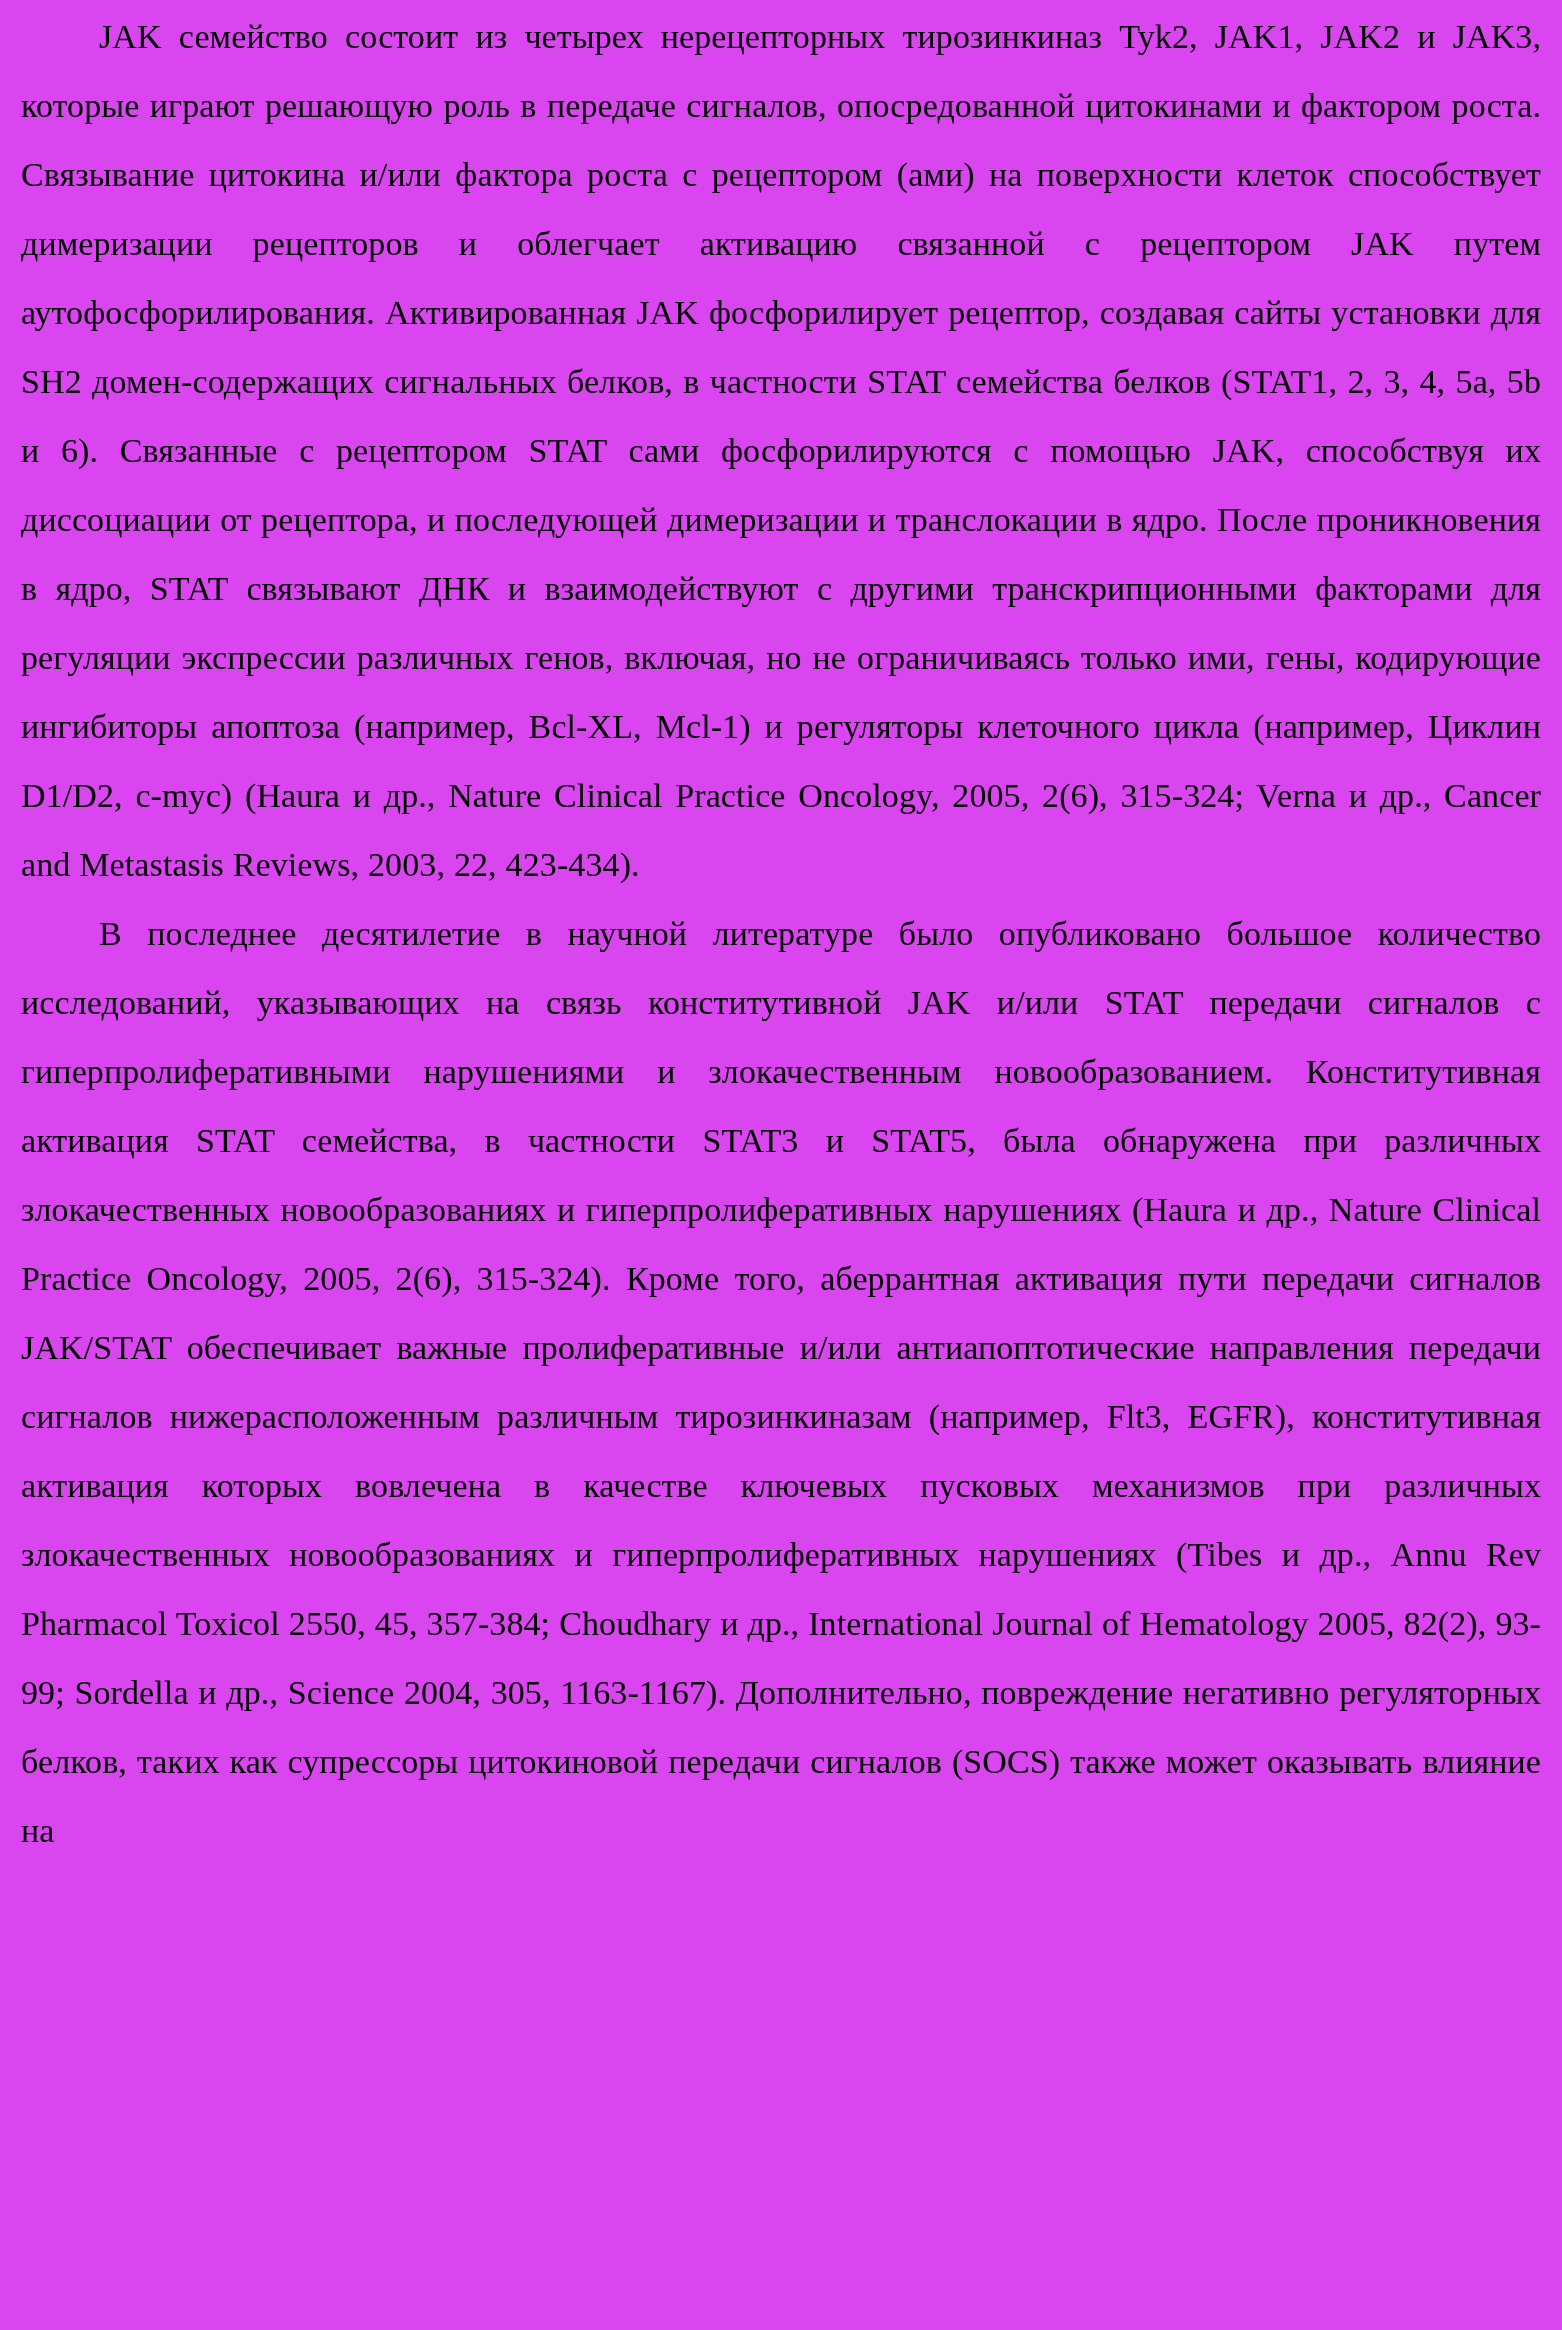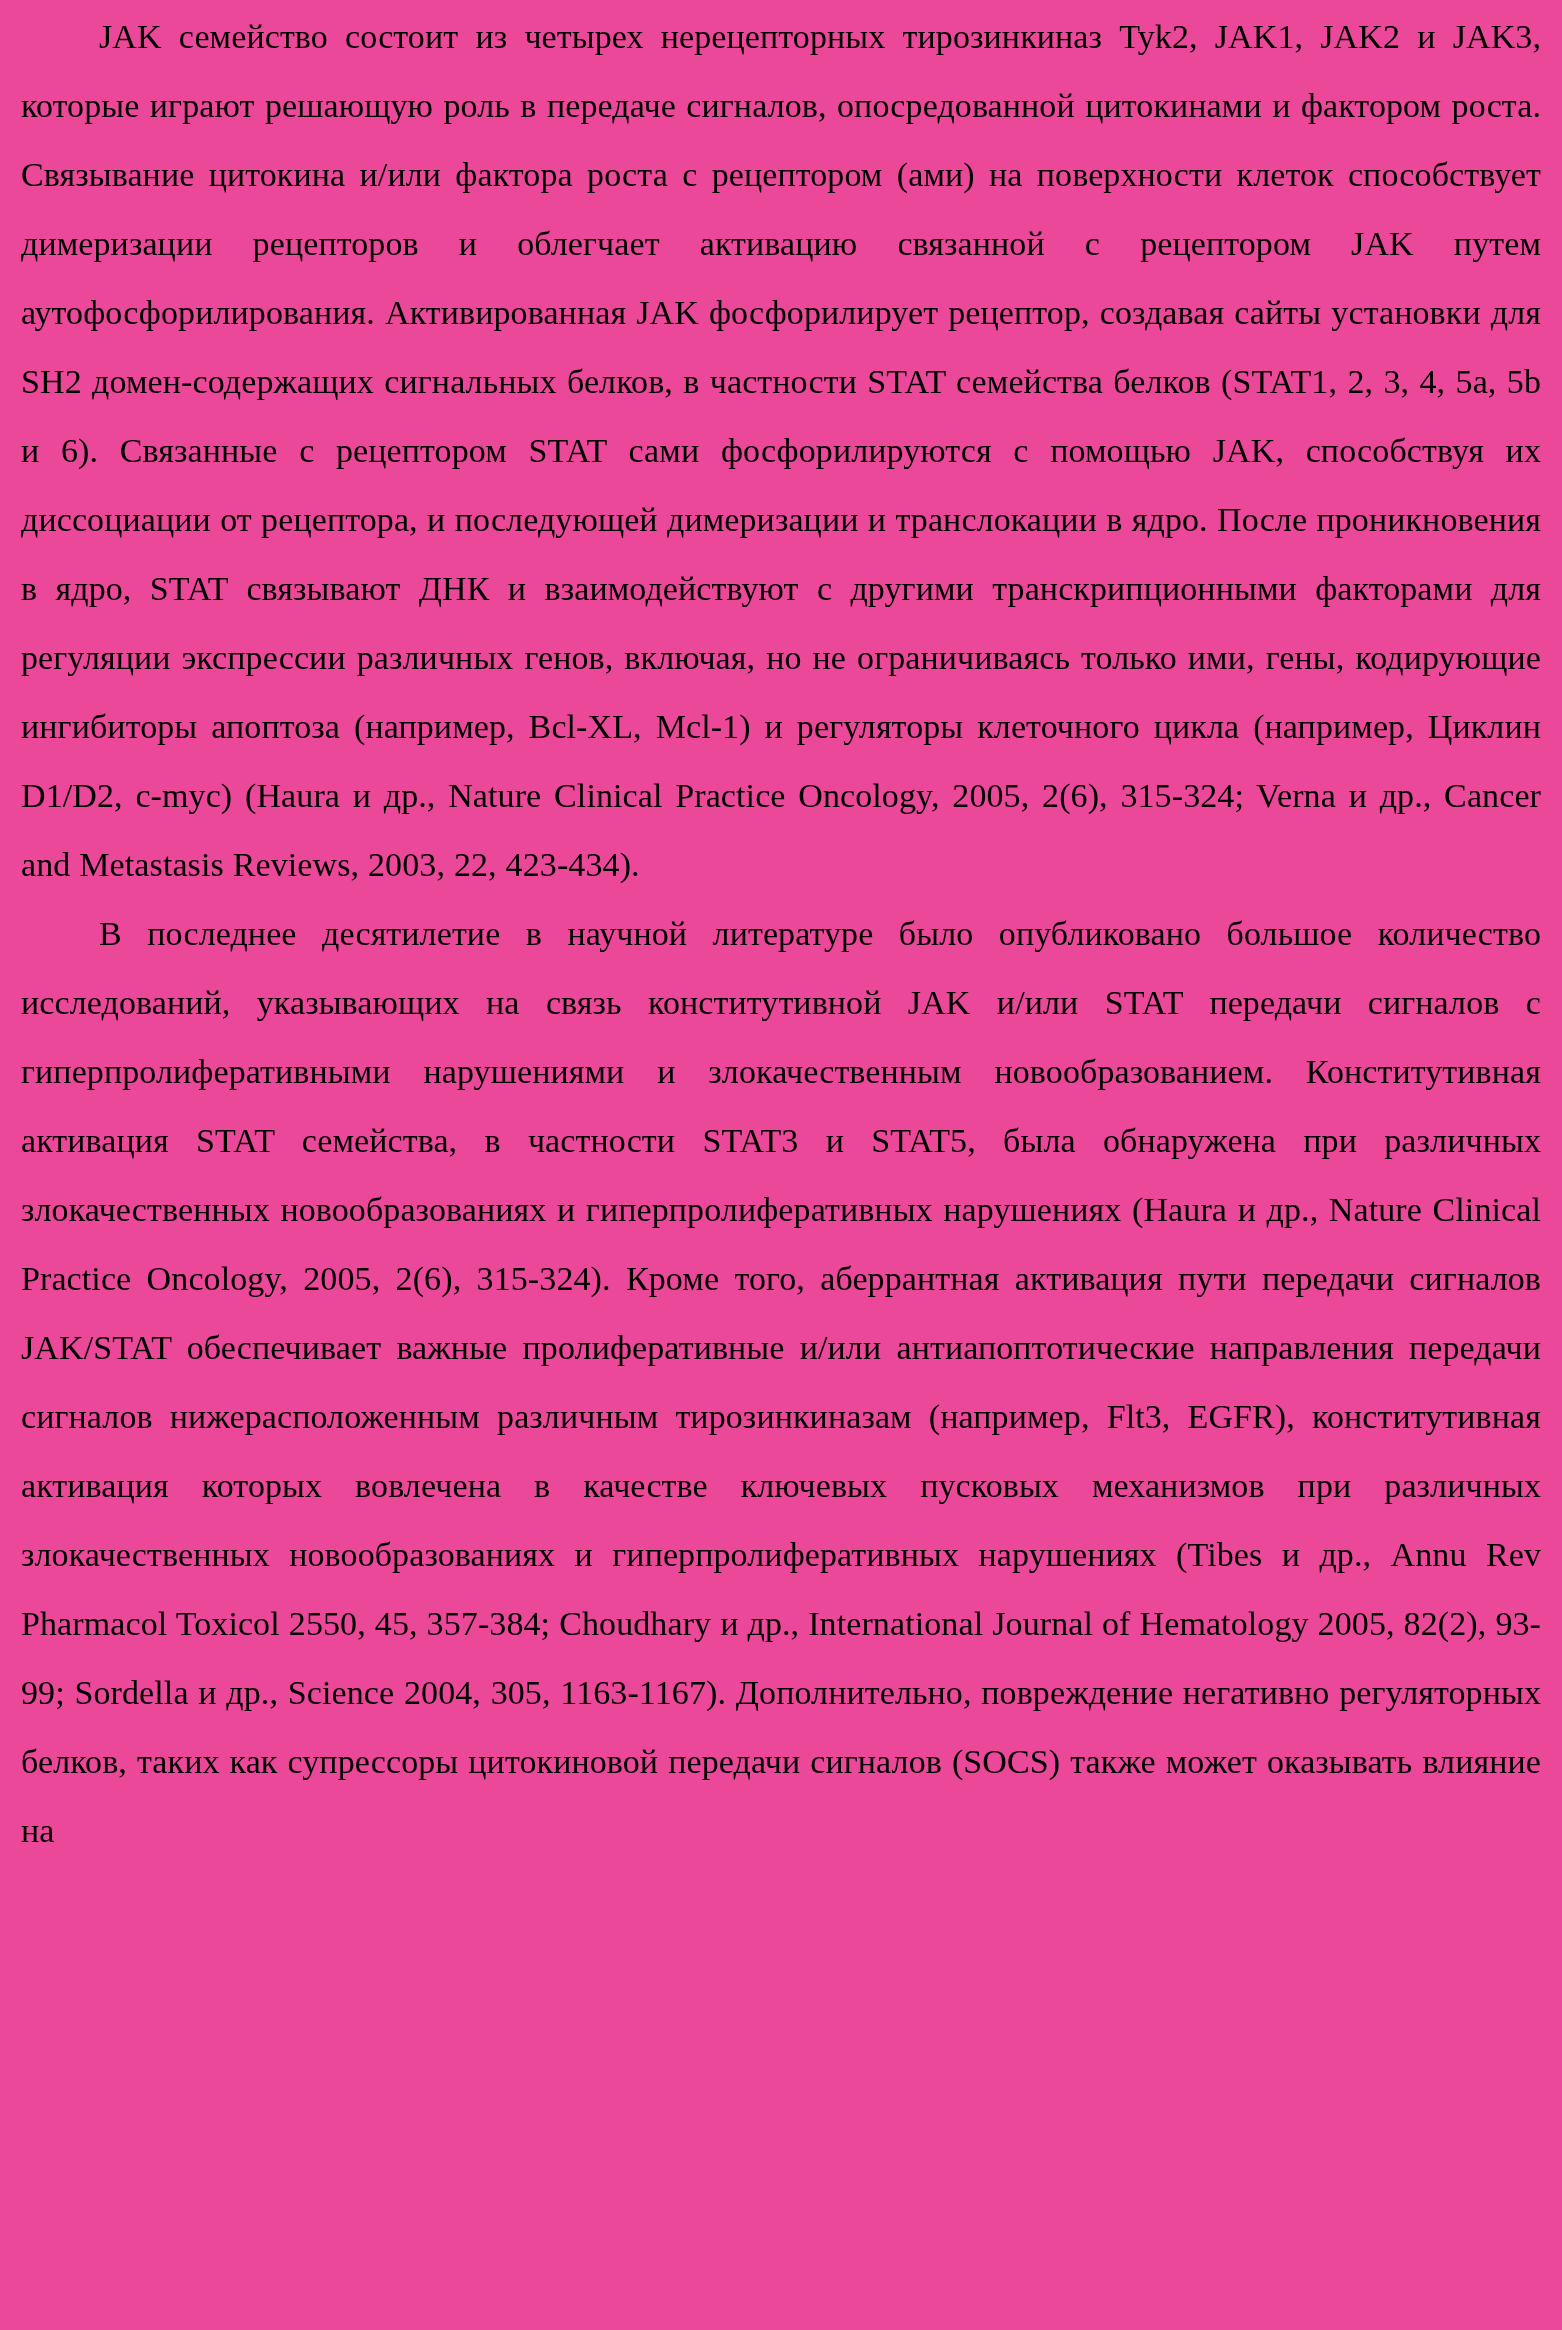--- a/index.html
+++ b/index.html
@@ -11,21 +11,21 @@
 
   body {
     font-family: "Liberation Serif", "DejaVu Serif", serif;
     color: #000000;
   }
 
   .page {
     position: relative;
     width: 1562px;
     height: 2330px;
-    background: #ec4899;
+    background: #d946ef;
     box-sizing: border-box;
     overflow: hidden;
   }
 
   .text-column {
     position: absolute;
     left: 21px;
     top: 1.6px;
     width: 1520px;
   }

